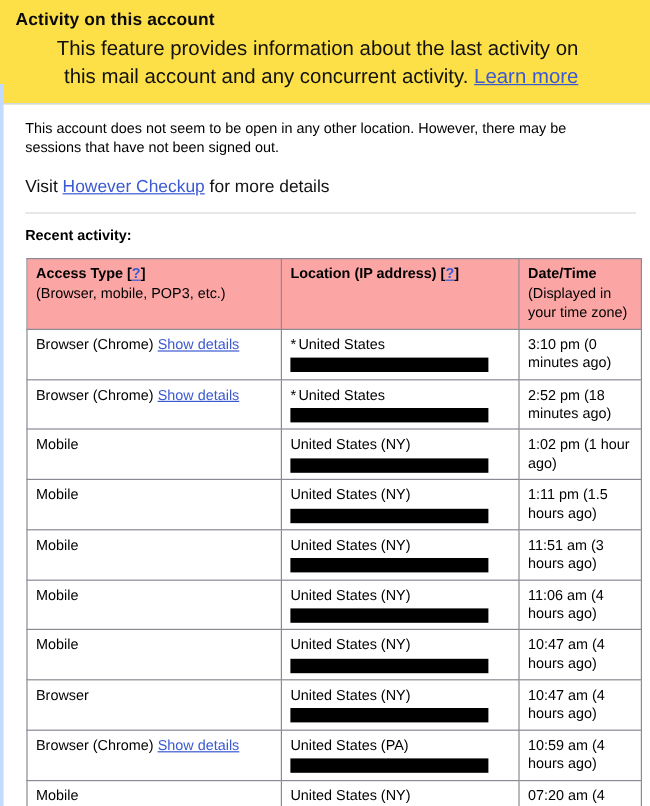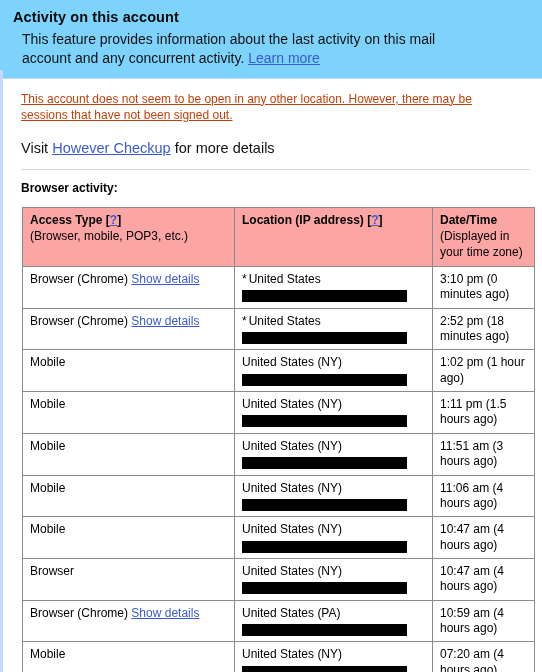--- a/index.html
+++ b/index.html
@@ -12,36 +12,37 @@
     background: #ffffff;
     font-family: "Liberation Sans", sans-serif;
     font-size: 12px;
     color: #000000;
     overflow: hidden;
     position: relative;
   }
 
   
   #header-band {
-    background: #7dd3fc;
+    background: #fde047;
     padding: 6px 0 10px 0;
     border-bottom: 1px solid #c3d9ff;
   }
   #page-title {
     font-size: 14.5px;
     font-weight: bold;
     color: #0a0a0a;
     padding: 3px 0 4px 13px;
     letter-spacing: 0.1px;
   }
   #header-desc {
-    font-size: 14px;
+    font-size: 17px;
     color: #111111;
     line-height: 1.35;
     padding: 1px 60px 0 22px;
+    text-align: right;
   }
 
   a.link {
     color: #3b5ad1;
     text-decoration: underline;
     cursor: pointer;
   }
 
   
   #left-rail {
@@ -55,22 +56,21 @@
 
   
   #main {
     position: relative;
     padding: 0 0 0 3px;
   }
   #status-text {
     font-size: 12px;
     line-height: 1.38;
     padding: 12px 24px 0 18px;
-    color: #c2410c;
-    text-decoration: underline;
+    color: #000000;
   }
   #visit-line {
     font-size: 14.5px;
     padding: 16px 0 0 18px;
     color: #111111;
   }
   #divider {
     border-top: 1px solid #d8d8d8;
     margin: 13px 12px 0 18px;
   }
@@ -141,21 +141,21 @@
 <div id="main">
 
   <div id="status-text">This account does not seem to be open in any other location. However, there may be sessions that have not been signed out.</div>
 
   <div id="visit-line">
     <span>Visit </span><a class="link" href="#">However Checkup</a><span> for more details</span>
   </div>
 
   <div id="divider"></div>
 
-  <div id="recent-activity-label">Browser activity:</div>
+  <div id="recent-activity-label">Recent activity:</div>
 
   <div id="activity-table-wrap">
     <table class="activity">
       <colgroup>
         <col class="c1">
           <col class="c2">
           <col class="c3">
       </colgroup>
       <thead>
         <tr>

